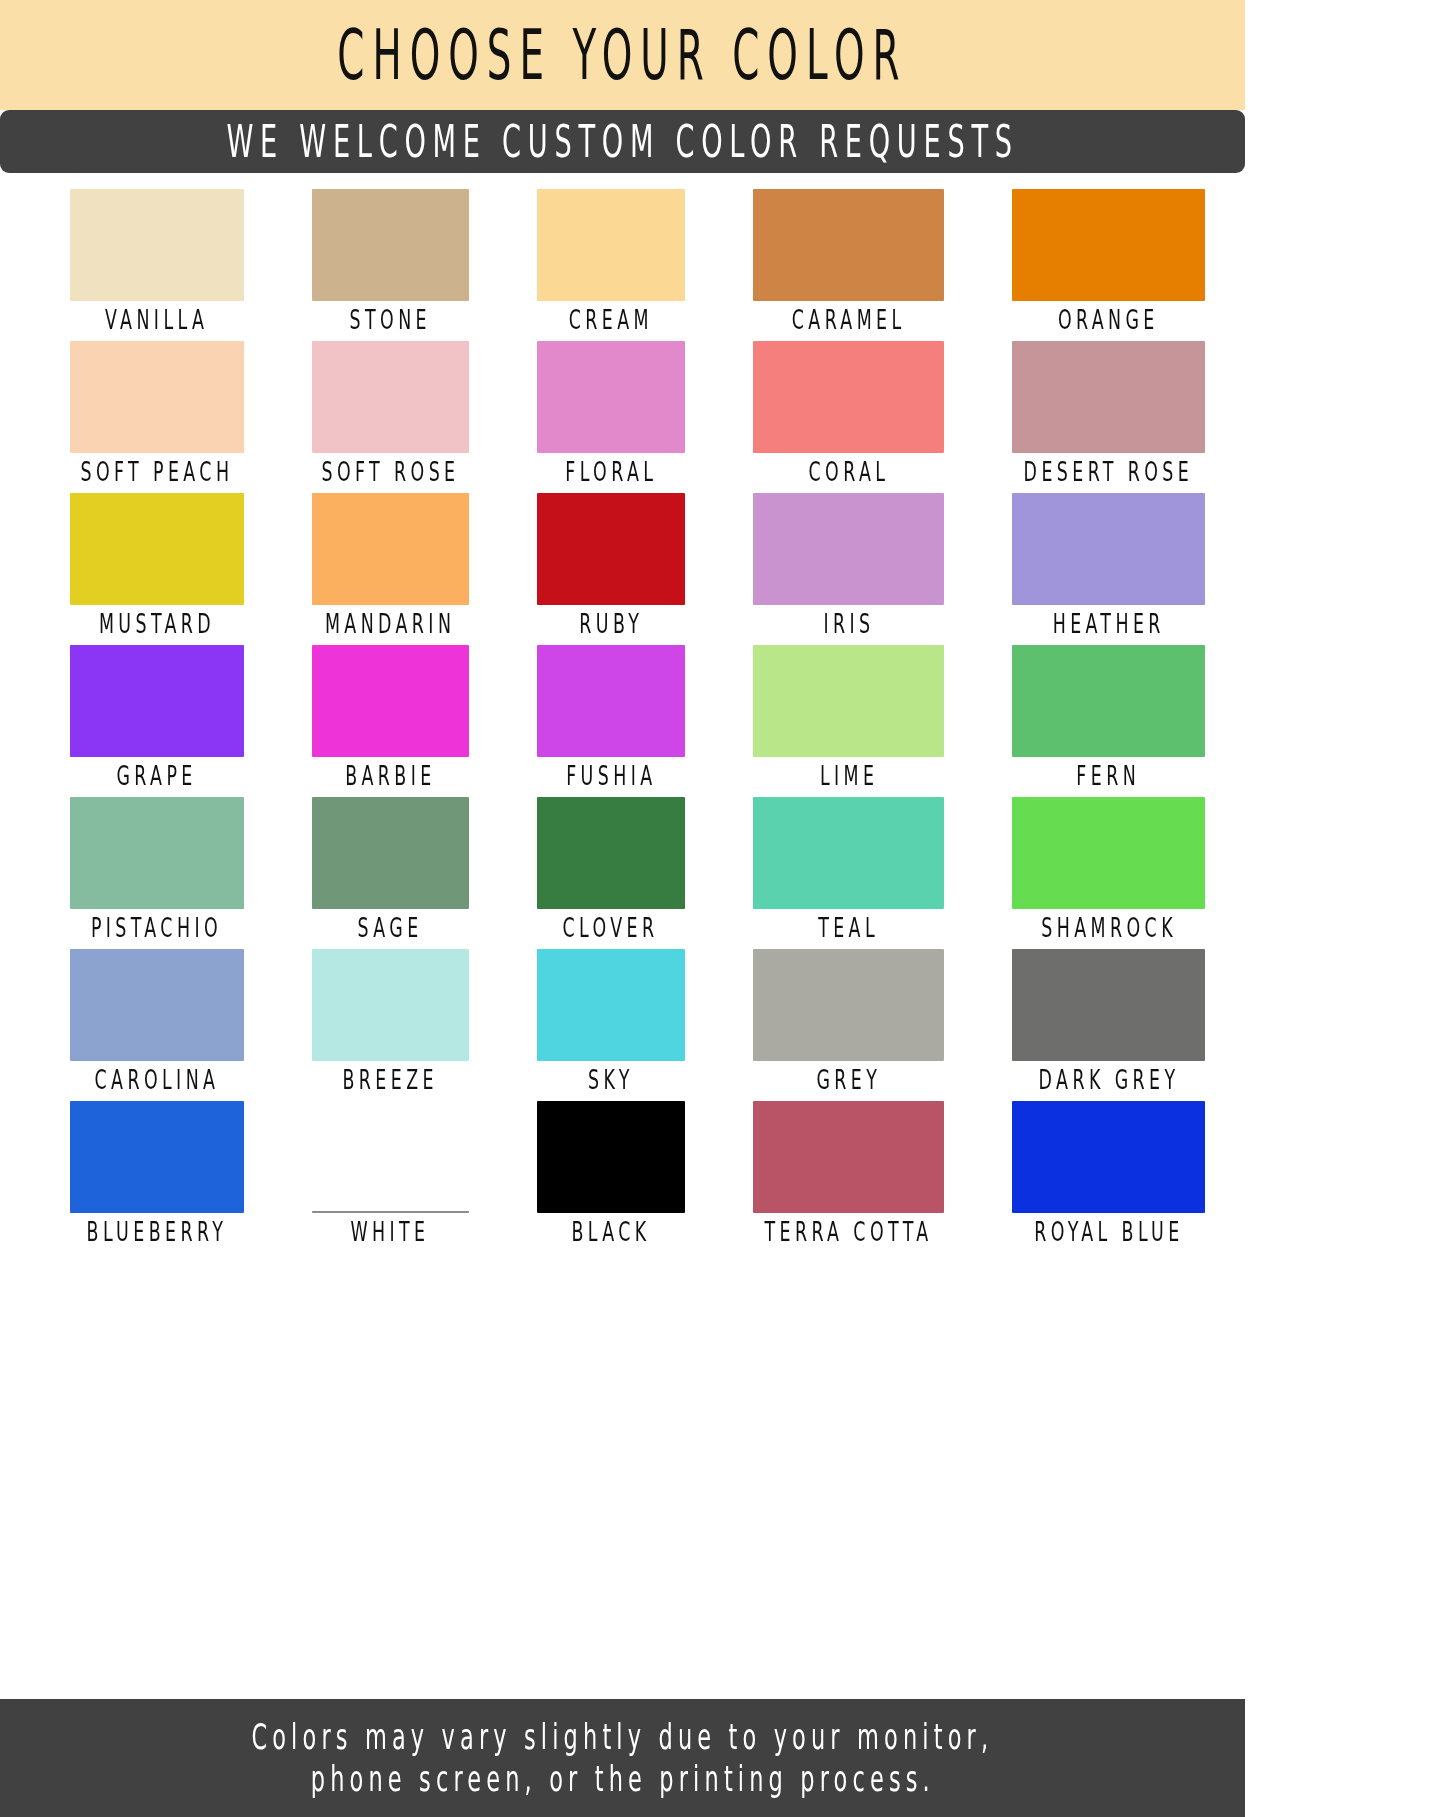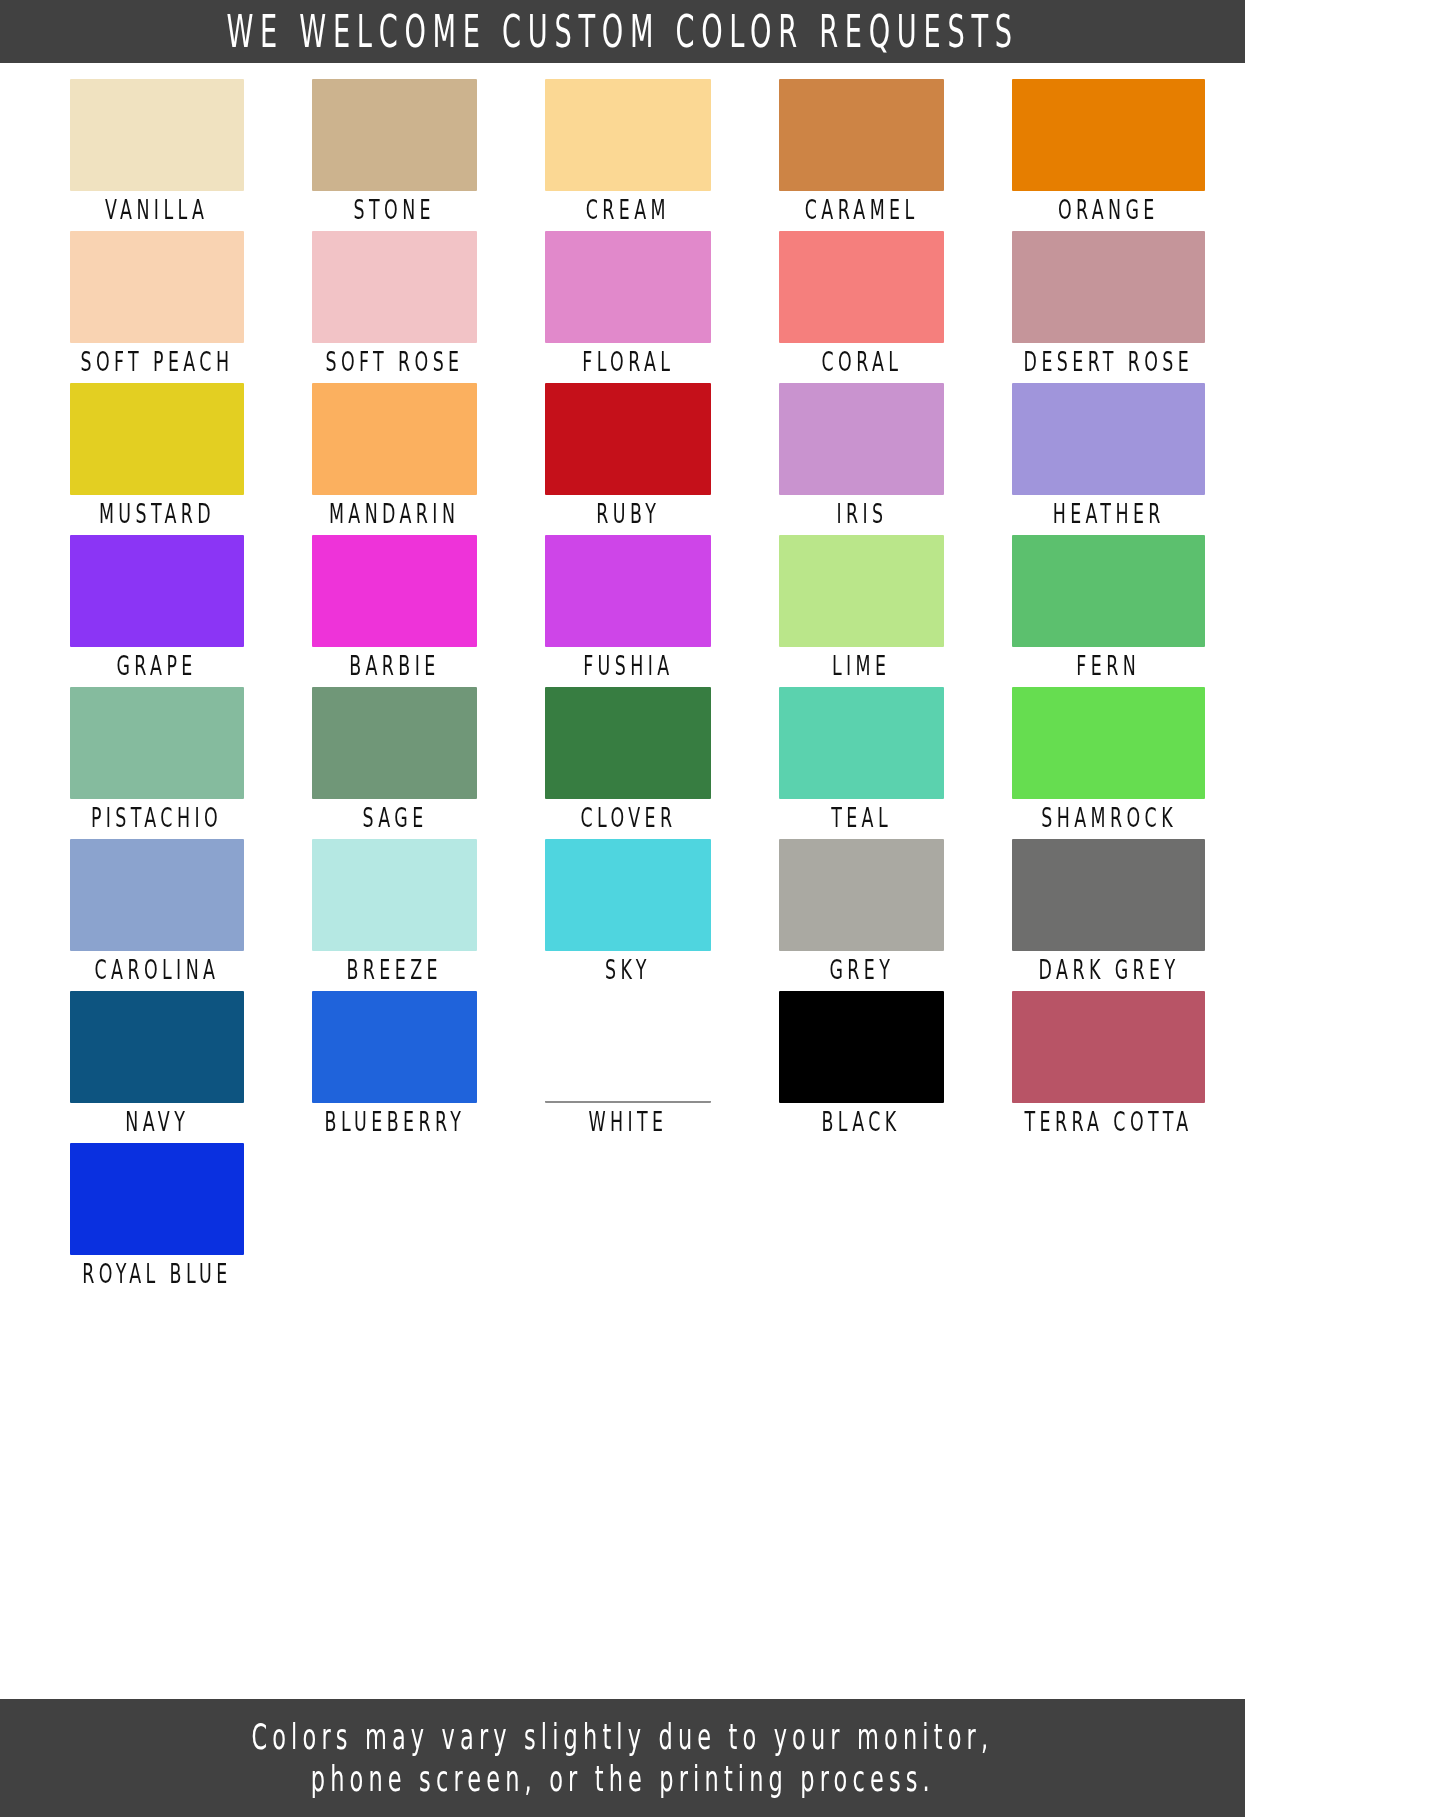--- a/index.html
+++ b/index.html
@@ -38,20 +38,21 @@
     transform: scaleX(0.80) scaleY(1.28);
     transform-origin: center center;
     white-space: nowrap;
   }
   .subtitle-bar {
     height: 63px;
     background: #414141;
     display: flex;
     align-items: center;
     justify-content: center;
+    border-radius: 9px;
   }
   .subtitle-text {
     font-family: "DejaVu Sans Condensed", "Liberation Sans Narrow", "Liberation Sans", sans-serif;
     font-size: 36px;
     letter-spacing: 8px;
     color: #ffffff;
     transform: scaleX(0.84) scaleY(1.25);
     transform-origin: center center;
     white-space: nowrap;
   }
@@ -116,20 +117,23 @@
     transform-origin: center center;
     white-space: nowrap;
     line-height: 1.45;
   }
 </style>
 </head>
 <body>
 
 <div class="page">
 
+  <div class="title-bar">
+    <div class="title-text">CHOOSE YOUR COLOR</div>
+  </div>
 
   <div class="subtitle-bar">
     <div class="subtitle-text">WE WELCOME CUSTOM COLOR REQUESTS</div>
   </div>
 
   <div class="grid">
       <div class="swatch-cell">
         <div class="chip" style="background: rgb(240, 226, 192);"></div>
         <div class="chip-label">VANILLA</div>
       </div>
@@ -241,24 +245,20 @@
         <div class="chip" style="background: rgb(79, 213, 223);"></div>
         <div class="chip-label">SKY</div>
       </div>
       <div class="swatch-cell">
         <div class="chip" style="background: rgb(170, 169, 162);"></div>
         <div class="chip-label">GREY</div>
       </div>
       <div class="swatch-cell">
         <div class="chip" style="background: rgb(110, 110, 109);"></div>
         <div class="chip-label">DARK GREY</div>
-      </div>
-      <div class="swatch-cell">
-        <div class="chip" style="background: rgb(13, 84, 128);"></div>
-        <div class="chip-label">NAVY</div>
       </div>
       <div class="swatch-cell">
         <div class="chip" style="background: rgb(31, 99, 219);"></div>
         <div class="chip-label">BLUEBERRY</div>
       </div>
       <div class="swatch-cell">
         <div class="chip outline" style="background: rgb(255, 255, 255);"></div>
         <div class="chip-label">WHITE</div>
       </div>
       <div class="swatch-cell">

